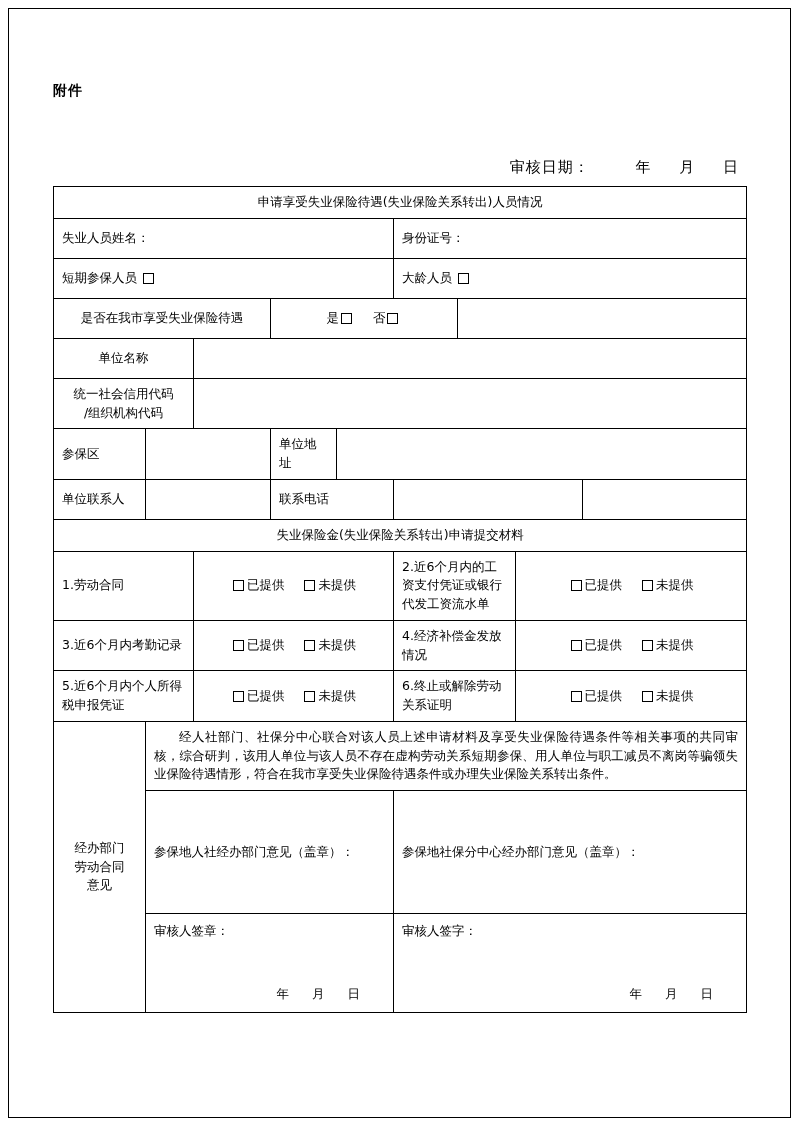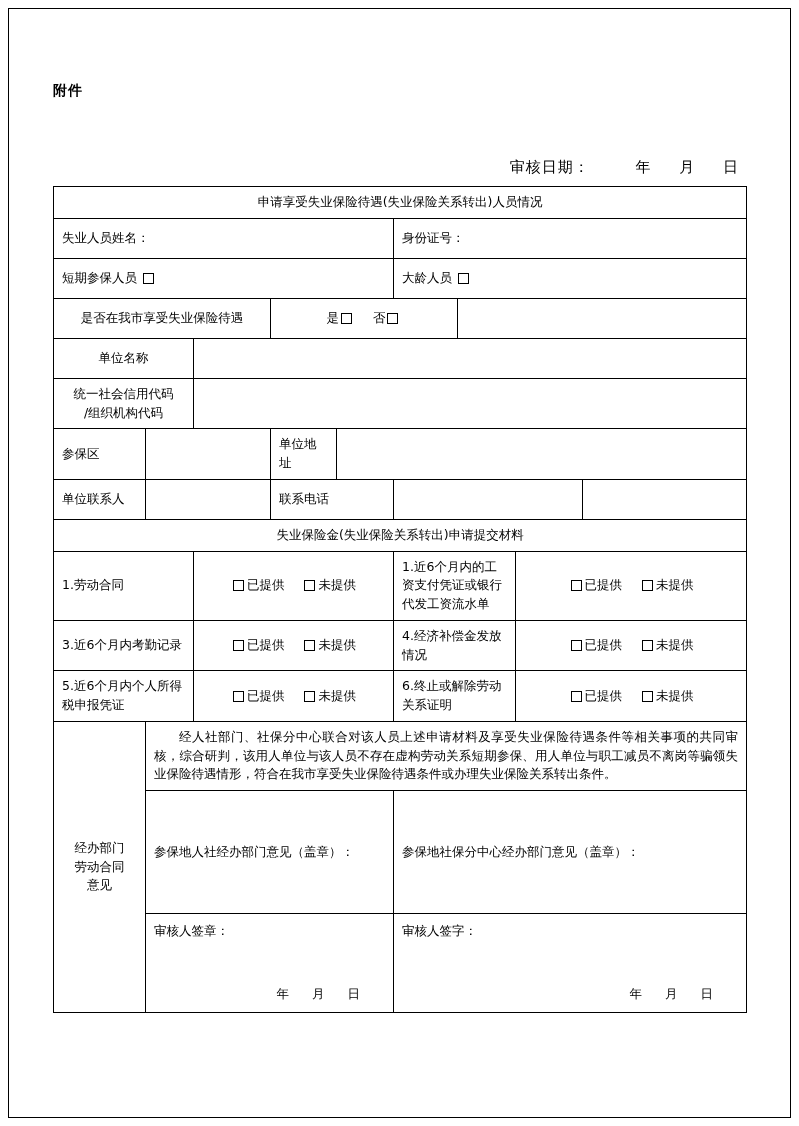--- a/index.html
+++ b/index.html
@@ -218,21 +218,21 @@
     <tr>
       <td class="sec-head" colspan="10">失业保险金(失业保险关系转出)申请提交材料</td>
     </tr>
 
     <tr class="h40">
       <td class="matlabel" colspan="2">1.劳动合同</td>
       <td class="matopts ctr" colspan="3">
         <span class="opt"><span class="cbx"></span><span>已提供</span></span>
         <span class="opt"><span class="cbx"></span><span>未提供</span></span>
       </td>
-      <td class="matlabel" colspan="2">1.近6个月内的工资支付凭证或银行代发工资流水单</td>
+      <td class="matlabel" colspan="2">2.近6个月内的工资支付凭证或银行代发工资流水单</td>
       <td class="matopts ctr" colspan="3">
         <span class="opt"><span class="cbx"></span><span>已提供</span></span>
         <span class="opt"><span class="cbx"></span><span>未提供</span></span>
       </td>
     </tr>
 
     <tr class="h40">
       <td class="matlabel" colspan="2">3.近6个月内考勤记录</td>
       <td class="matopts ctr" colspan="3">
         <span class="opt"><span class="cbx"></span><span>已提供</span></span>

